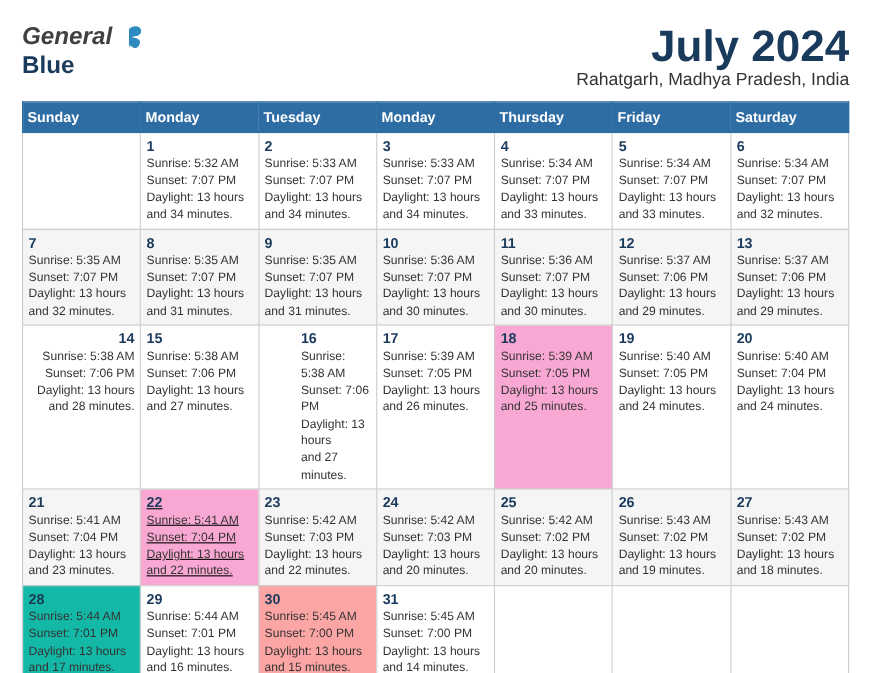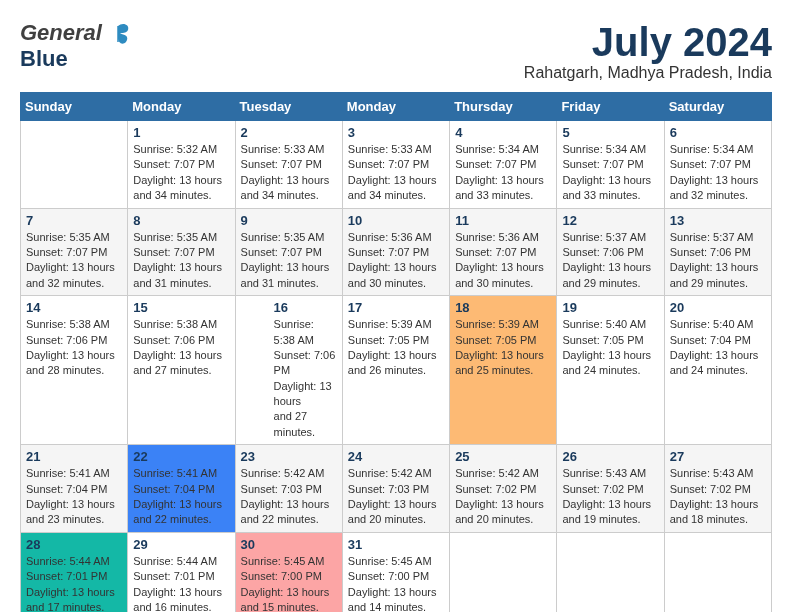--- a/index.html
+++ b/index.html
@@ -174,55 +174,55 @@
         <td style="background-color: rgb(245, 245, 245);">
           <span class="cell-day">12</span>
           <div class="cell-info">Sunrise: 5:37 AM<br>Sunset: 7:06 PM<br>Daylight: 13 hours<br>and 29 minutes.</div>
         </td>
         <td style="background-color: rgb(245, 245, 245);">
           <span class="cell-day">13</span>
           <div class="cell-info">Sunrise: 5:37 AM<br>Sunset: 7:06 PM<br>Daylight: 13 hours<br>and 29 minutes.</div>
         </td>
       </tr>
       <tr style="background-color: rgb(255, 255, 255);">
-        <td style="background-color: rgb(255, 255, 255);">
+        <td style="background-color: rgb(255, 255, 255); text-align: right;">
           <span class="cell-day">14</span>
           <div class="cell-info">Sunrise: 5:38 AM<br>Sunset: 7:06 PM<br>Daylight: 13 hours<br>and 28 minutes.</div>
         </td>
         <td style="background-color: rgb(255, 255, 255);">
           <span class="cell-day">15</span>
           <div class="cell-info">Sunrise: 5:38 AM<br>Sunset: 7:06 PM<br>Daylight: 13 hours<br>and 27 minutes.</div>
         </td>
         <td style="background-color: rgb(255, 255, 255); padding-left: 38px;">
           <span class="cell-day">16</span>
           <div class="cell-info">Sunrise: 5:38 AM<br>Sunset: 7:06 PM<br>Daylight: 13 hours<br>and 27 minutes.</div>
         </td>
         <td style="background-color: rgb(255, 255, 255);">
           <span class="cell-day">17</span>
           <div class="cell-info">Sunrise: 5:39 AM<br>Sunset: 7:05 PM<br>Daylight: 13 hours<br>and 26 minutes.</div>
         </td>
-        <td style="background-color: #fdba74; margin-left: 39px;">
+        <td style="background-color: #f9a8d4; margin-left: 39px;">
           <span class="cell-day">18</span>
           <div class="cell-info">Sunrise: 5:39 AM<br>Sunset: 7:05 PM<br>Daylight: 13 hours<br>and 25 minutes.</div>
         </td>
         <td style="background-color: rgb(255, 255, 255);">
           <span class="cell-day">19</span>
           <div class="cell-info">Sunrise: 5:40 AM<br>Sunset: 7:05 PM<br>Daylight: 13 hours<br>and 24 minutes.</div>
         </td>
         <td style="background-color: rgb(255, 255, 255);">
           <span class="cell-day">20</span>
           <div class="cell-info">Sunrise: 5:40 AM<br>Sunset: 7:04 PM<br>Daylight: 13 hours<br>and 24 minutes.</div>
         </td>
       </tr>
       <tr style="background-color: rgb(245, 245, 245);">
         <td style="background-color: rgb(245, 245, 245);">
           <span class="cell-day">21</span>
           <div class="cell-info">Sunrise: 5:41 AM<br>Sunset: 7:04 PM<br>Daylight: 13 hours<br>and 23 minutes.</div>
         </td>
-        <td style="background-color: #3b82f6;">
+        <td style="background-color: #f9a8d4; text-decoration: underline;">
           <span class="cell-day">22</span>
           <div class="cell-info">Sunrise: 5:41 AM<br>Sunset: 7:04 PM<br>Daylight: 13 hours<br>and 22 minutes.</div>
         </td>
         <td style="background-color: rgb(245, 245, 245);">
           <span class="cell-day">23</span>
           <div class="cell-info">Sunrise: 5:42 AM<br>Sunset: 7:03 PM<br>Daylight: 13 hours<br>and 22 minutes.</div>
         </td>
         <td style="background-color: rgb(245, 245, 245);">
           <span class="cell-day">24</span>
           <div class="cell-info">Sunrise: 5:42 AM<br>Sunset: 7:03 PM<br>Daylight: 13 hours<br>and 20 minutes.</div>

